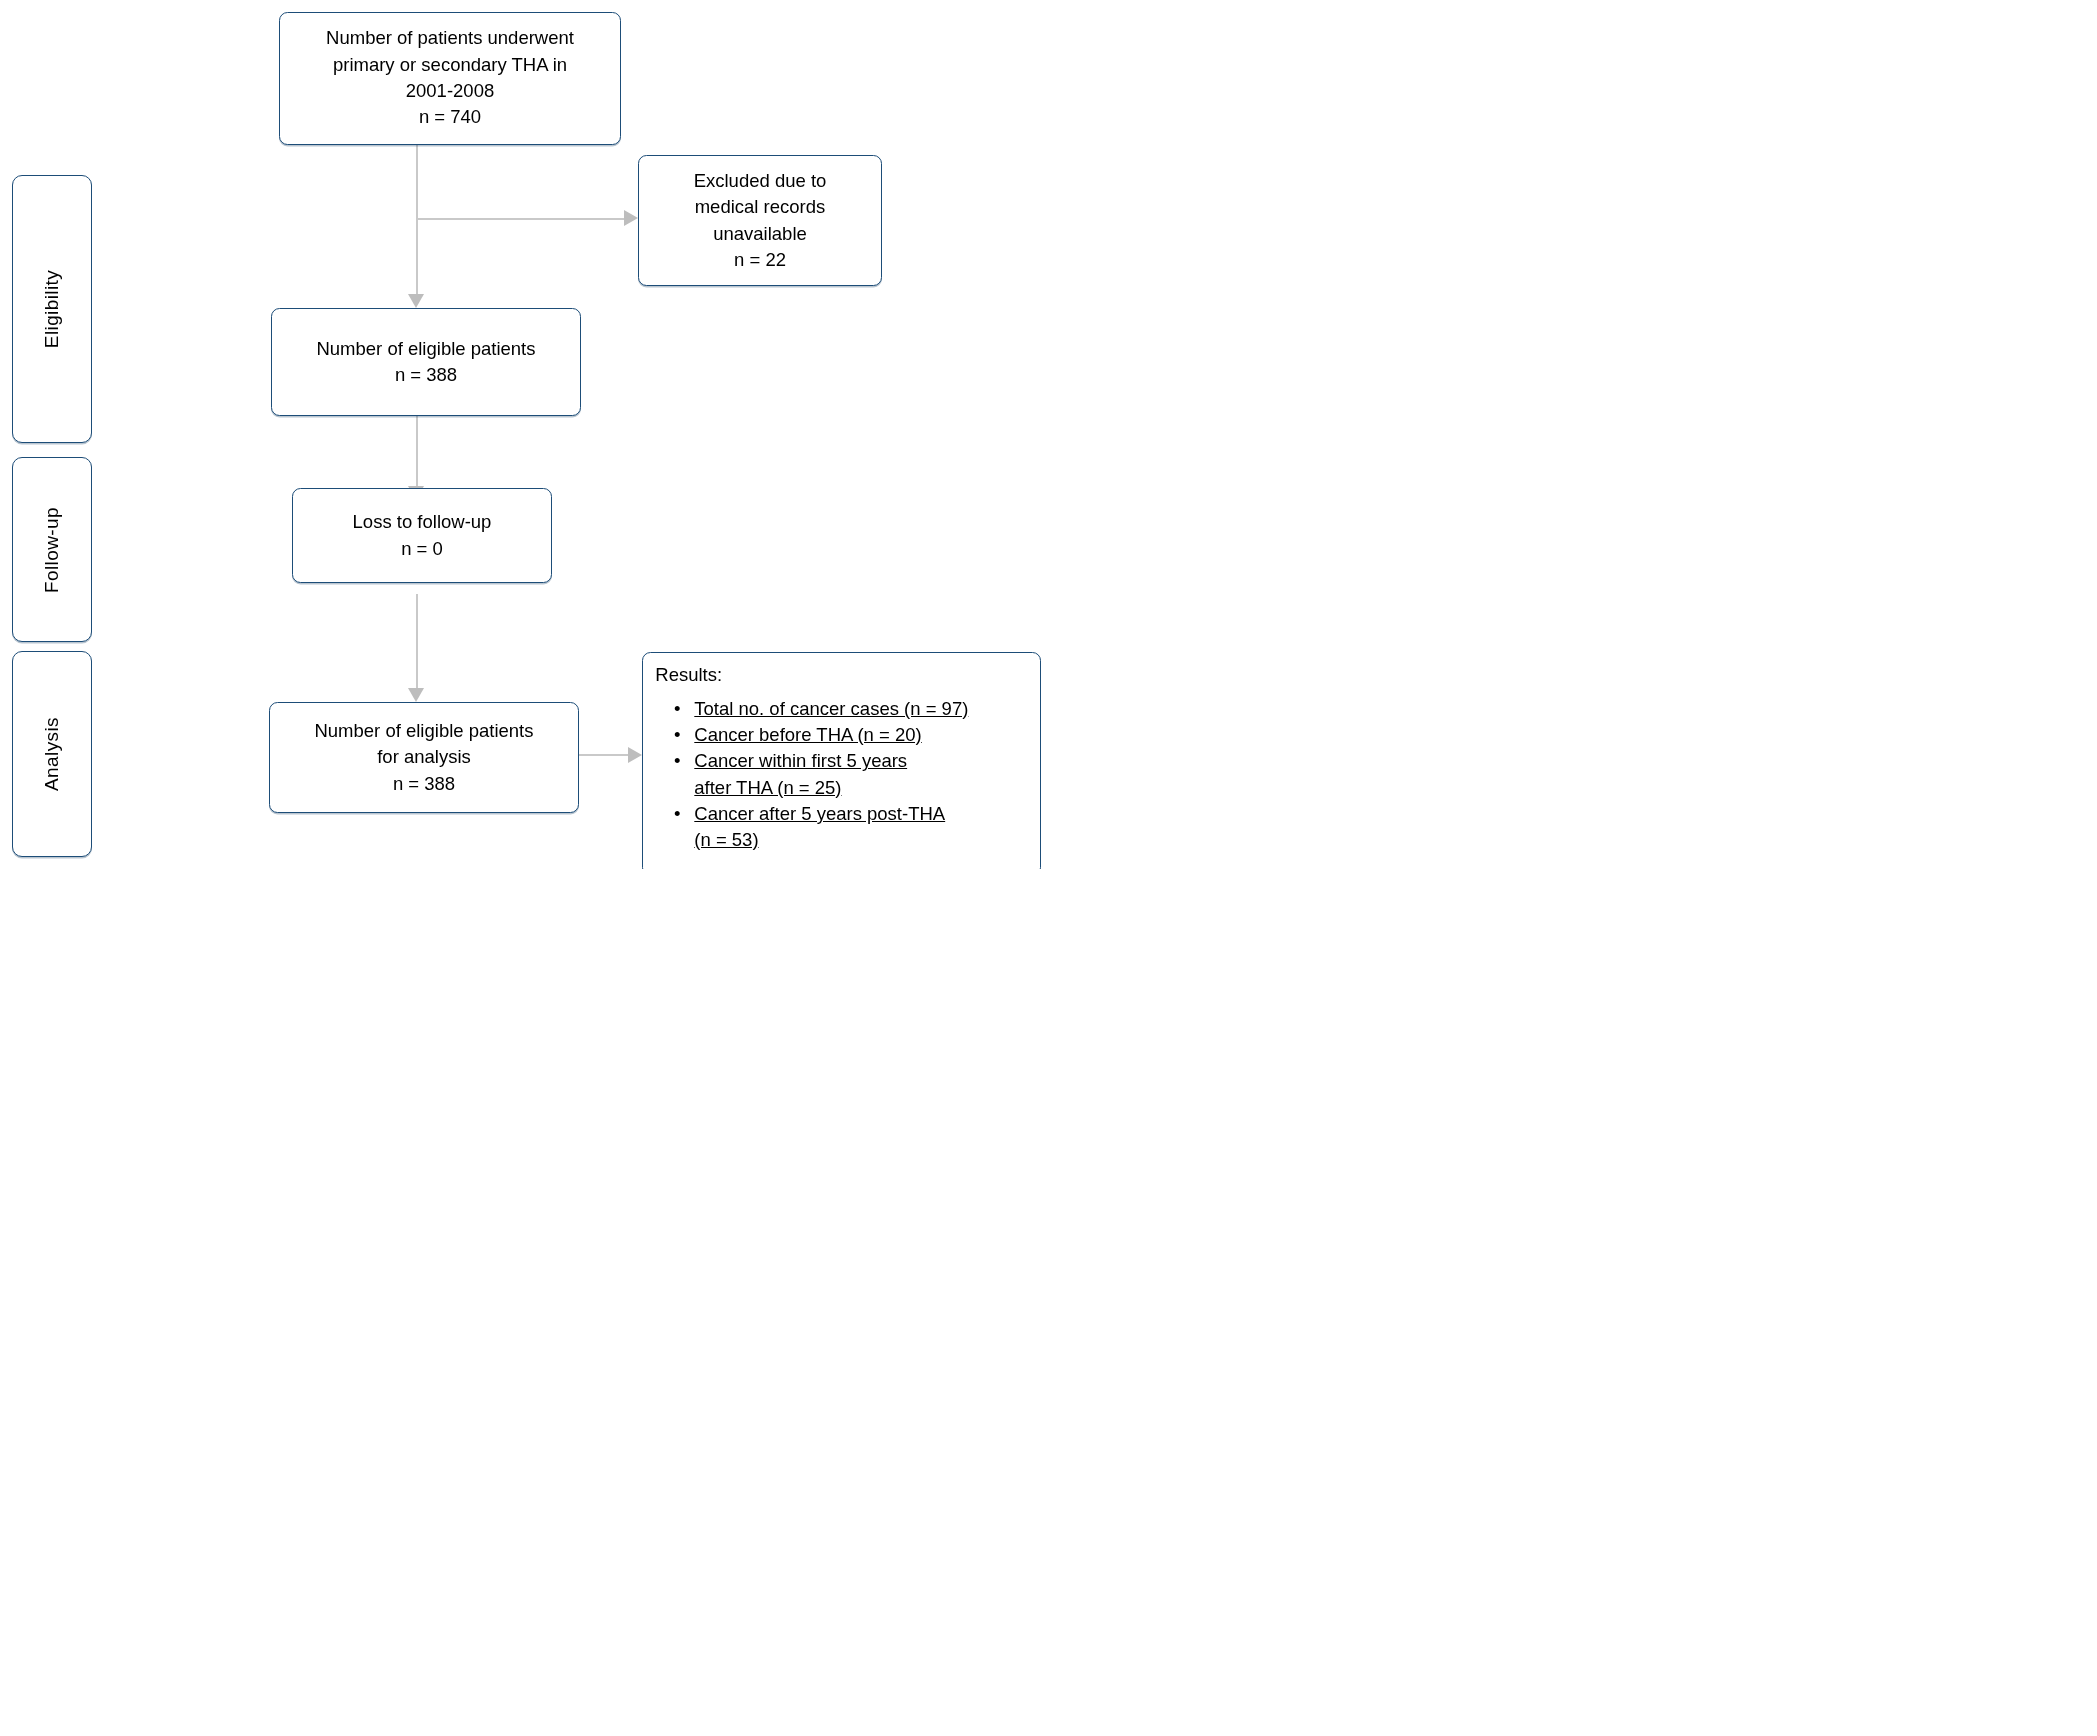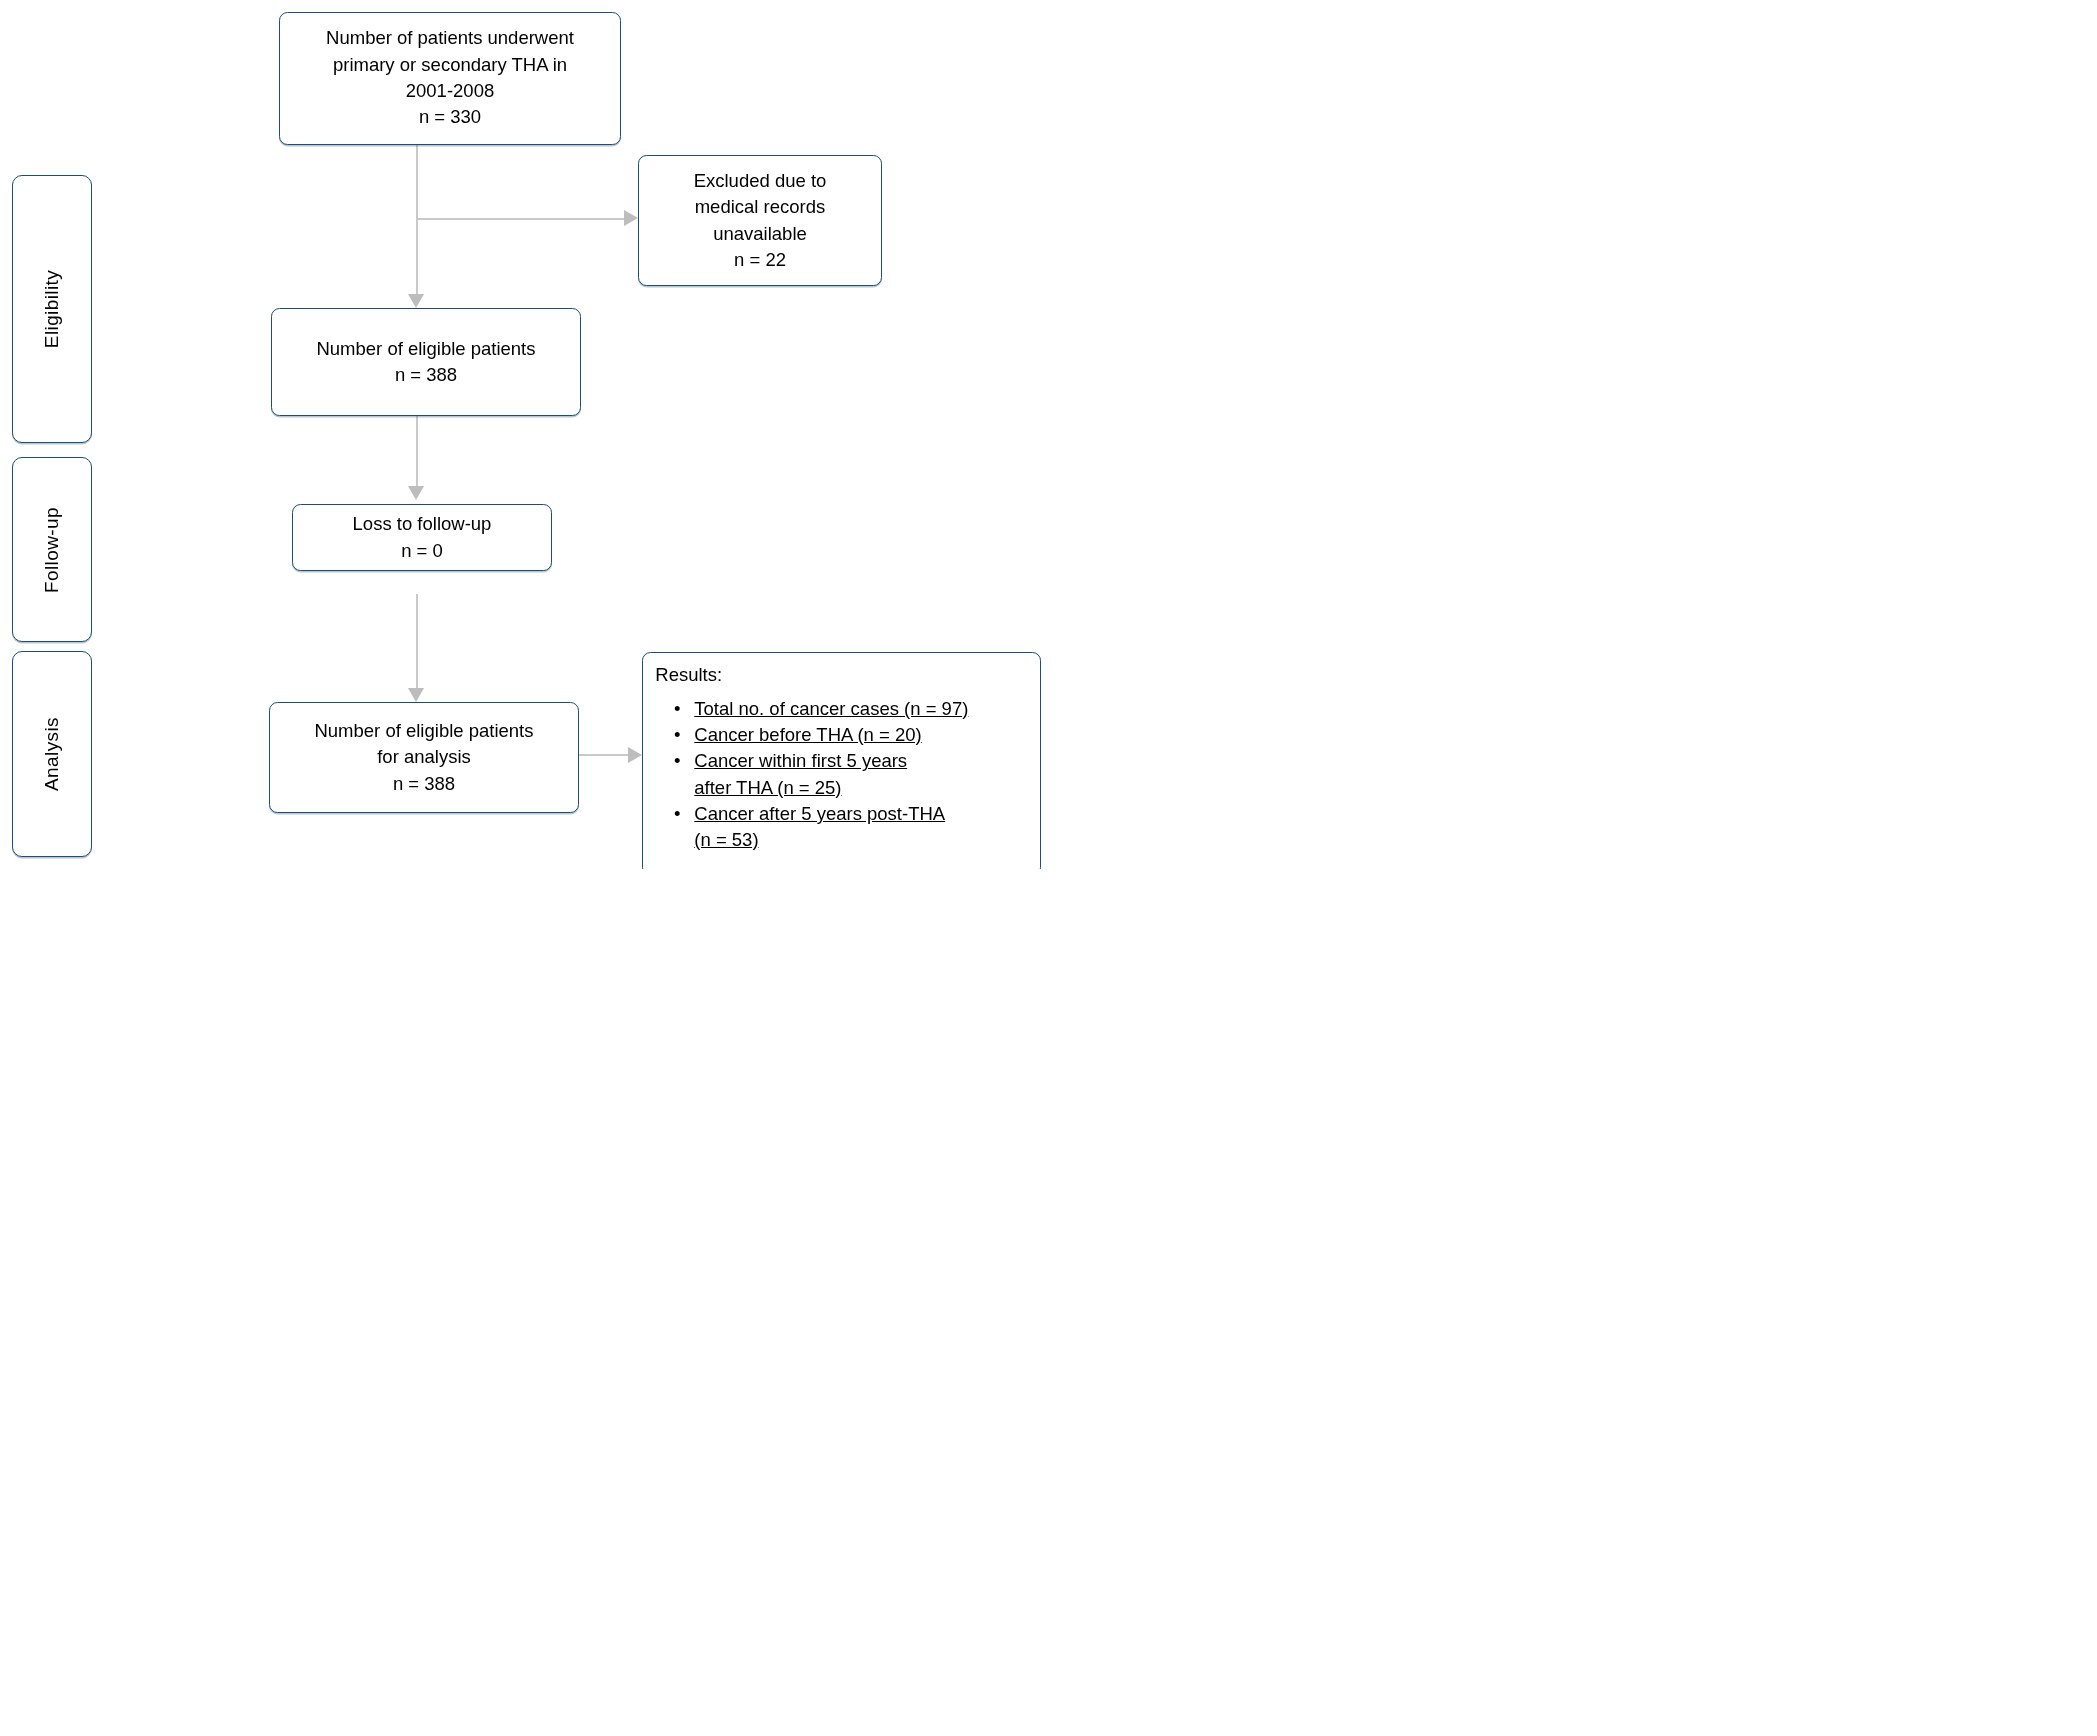--- a/index.html
+++ b/index.html
@@ -52,21 +52,21 @@
     font-size: 19px;
     letter-spacing: 0.4px;
   }
   #stage-eligibility { top: 175px; height: 268px; }
   #stage-followup    { top: 457px; height: 185px; }
   #stage-analysis    { top: 651px; height: 206px; }
 
   #box-initial  { left: 248px; top: 11.5px;  width: 342px; height: 133px; margin-left: 31px; }
   #box-excluded { left: 638px; top: 155px; width: 244px; height: 131px; justify-content: center; }
   #box-eligible { left: 271px; top: 308px; width: 310px; height: 108px; }
-  #box-loss     { left: 292px; top: 504px; width: 260px; height: 67px; }
+  #box-loss     { left: 292px; top: 488px; width: 260px; height: 95px; }
   #box-analysis { left: 269px; top: 702px; width: 310px; height: 111px; }
 
   #box-results {
     position: absolute;
     box-sizing: border-box;
     background: #ffffff;
     border: 1.9px solid #1d4d78;
     border-radius: 8.5px;
     box-shadow: 0 1.5px 0 rgba(23, 63, 99, 0.30);
     left: 642px; top: 652px; width: 399px; height: 224px;
@@ -145,21 +145,21 @@
   <div class="arrow-down" id="ah-v2"></div>
   <div class="cline" id="cl-v3"></div>
   <div class="arrow-down" id="ah-v3"></div>
   <div class="cline" id="cl-h2"></div>
   <div class="arrow-right" id="ah-h2"></div>
 
   <div class="node" id="box-initial">
     <div class="lbl">Number of patients underwent
 primary or secondary THA in
 2001-2008</div>
-    <div class="cnt">n = 330</div>
+    <div class="cnt">n = 740</div>
   </div>
 
   <div class="node" id="box-excluded">
     <div class="lbl">Excluded due to
 medical records
 unavailable</div>
     <div class="cnt">n = 22</div>
   </div>
 
   <div class="node" id="box-eligible">

